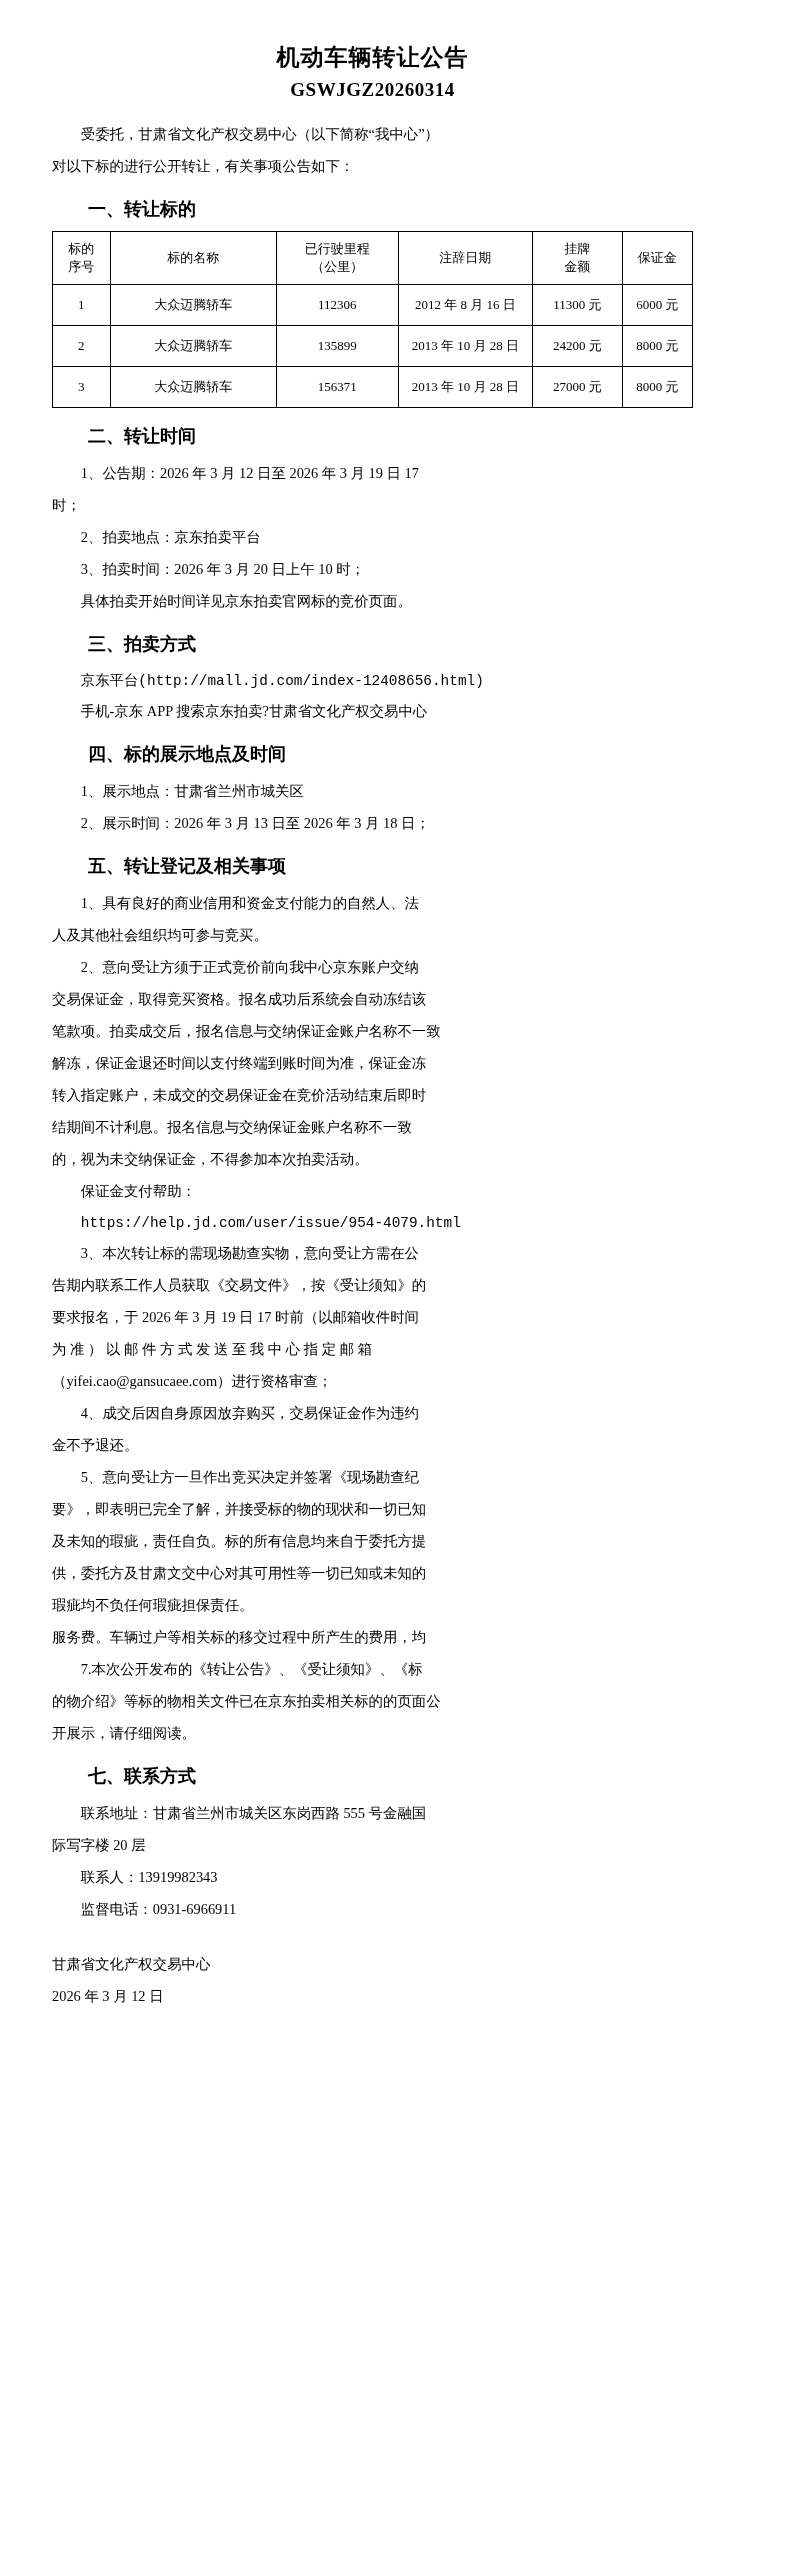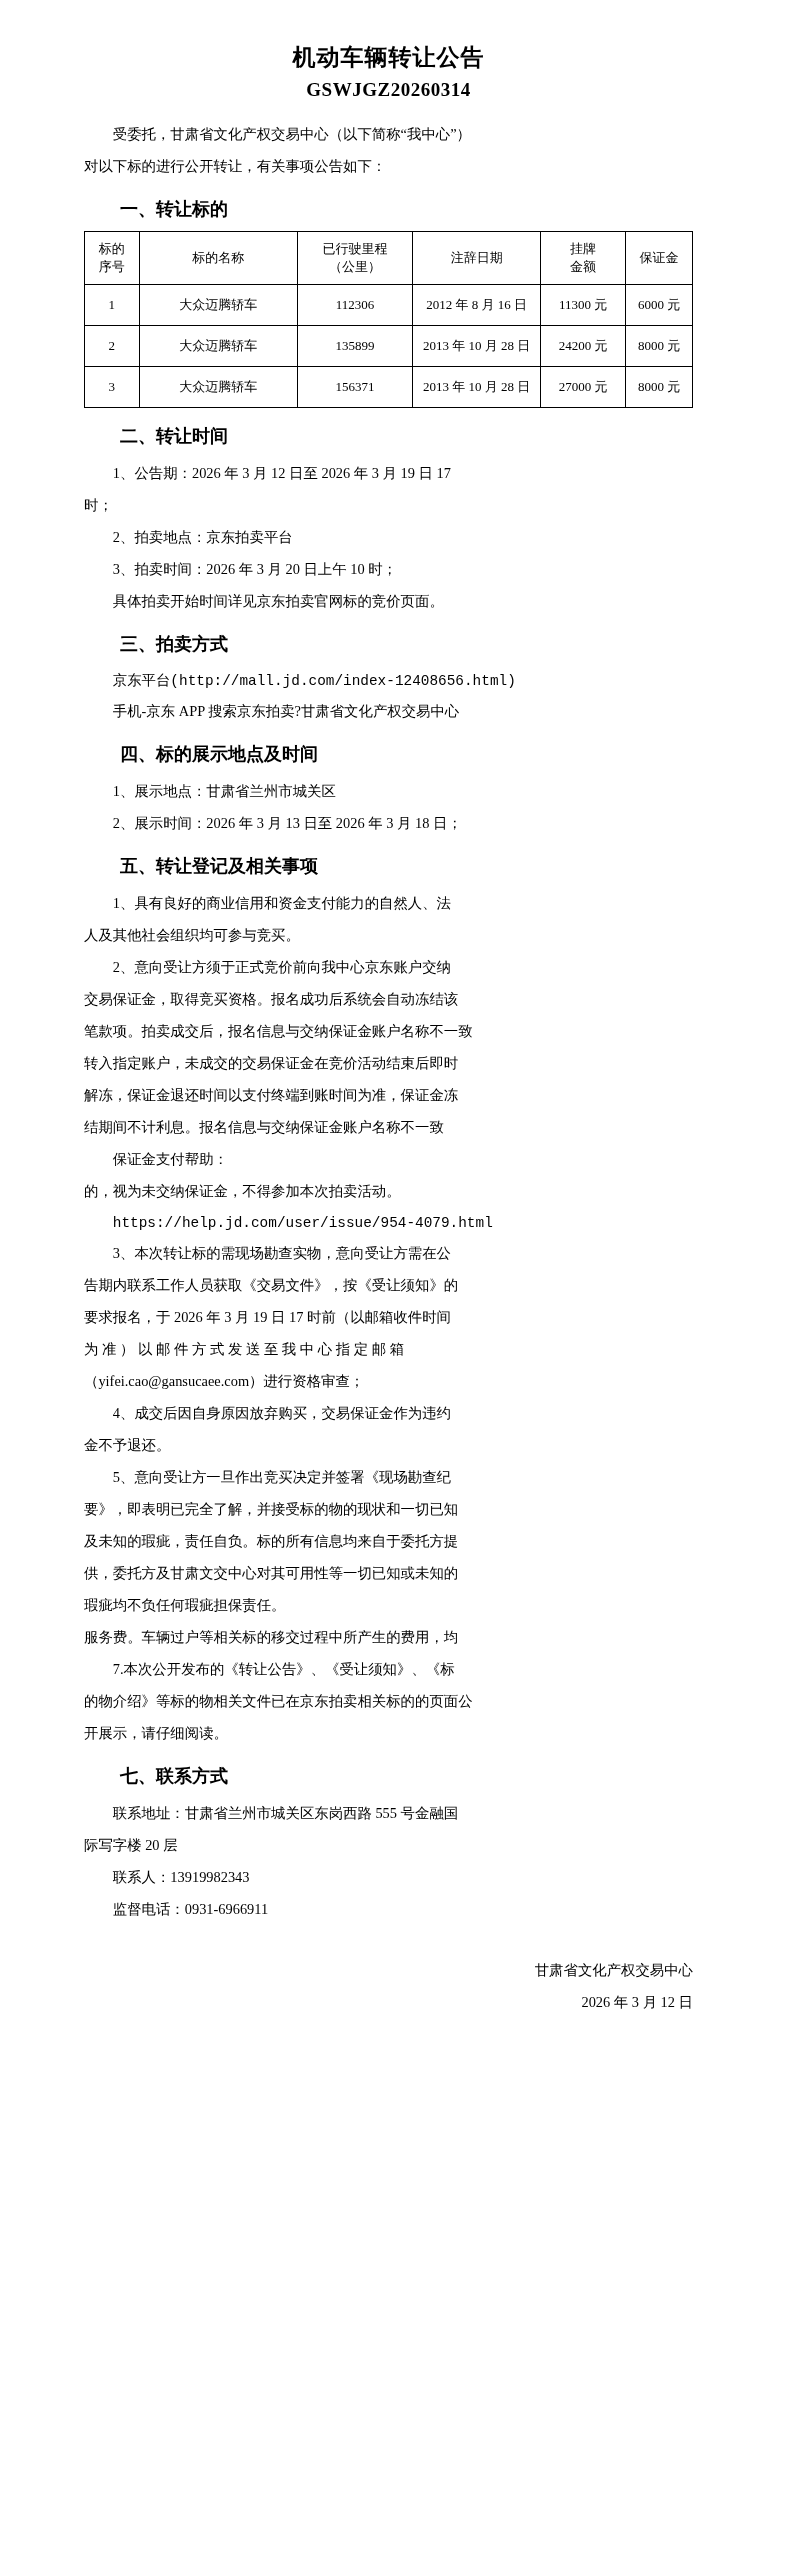--- a/index.html
+++ b/index.html
@@ -9,21 +9,21 @@
   }
   body {
     width: 789px;
     font-family: "Liberation Serif", "DejaVu Serif", serif;
     color: #000000;
   }
   .page {
     width: 789px;
     min-height: 2576px;
     box-sizing: border-box;
-    padding: 34px 96px 30px 84px;
+    padding: 34px 96px 30px 52px;
     background: #ffffff;
   }
   .doc-title {
     text-align: center;
     font-size: 23px;
     font-weight: bold;
     letter-spacing: 1px;
     margin: 8px 0 6px 0;
     font-family: "Liberation Serif", "DejaVu Serif", serif;
   }
@@ -82,22 +82,21 @@
     font-family: "Liberation Mono", "DejaVu Sans Mono", monospace;
     font-size: 13.4px;
   }
   .link-line {
     font-size: 14.4px;
     line-height: 30px;
     text-indent: 2em;
     margin: 0;
   }
   .footer {
-    margin-top: 30px;
-    text-align: right;
+    margin-top: 24px;
     font-size: 14.4px;
     line-height: 32px;
   }
   .tight { margin-bottom: 0; }
 </style>
 </head>
 <body>
 
 <div class="page">
 
@@ -172,26 +171,26 @@
   <p class="para tight">1、展示地点：甘肃省兰州市城关区</p>
   <p class="para tight">2、展示时间：2026 年 3 月 13 日至 2026 年 3 月 18 日；</p>
 
   <h2 class="section">五、转让登记及相关事项</h2>
   <p class="para">1、具有良好的商业信用和资金支付能力的自然人、法</p>
   <p class="para noindent">人及其他社会组织均可参与竞买。</p>
 
   <p class="para">2、意向受让方须于正式竞价前向我中心京东账户交纳</p>
   <p class="para noindent">交易保证金，取得竞买资格。报名成功后系统会自动冻结该</p>
   <p class="para noindent">笔款项。拍卖成交后，报名信息与交纳保证金账户名称不一致</p>
+  <p class="para noindent">解冻，保证金退还时间以支付终端到账时间为准，保证金冻</p>
   <p class="para noindent">转入指定账户，未成交的交易保证金在竞价活动结束后即时</p>
-  <p class="para noindent">解冻，保证金退还时间以支付终端到账时间为准，保证金冻</p>
   <p class="para noindent">结期间不计利息。报名信息与交纳保证金账户名称不一致</p>
+  <p class="para noindent">的，视为未交纳保证金，不得参加本次拍卖活动。</p>
+
   <p class="para">保证金支付帮助：</p>
-
-  <p class="para noindent">的，视为未交纳保证金，不得参加本次拍卖活动。</p>
   <p class="link-line mono">https://help.jd.com/user/issue/954-4079.html</p>
 
   <p class="para">3、本次转让标的需现场勘查实物，意向受让方需在公</p>
   <p class="para noindent">告期内联系工作人员获取《交易文件》，按《受让须知》的</p>
   <p class="para noindent">要求报名，于 2026 年 3 月 19 日 17 时前（以邮箱收件时间</p>
   <p class="para noindent">为 准 ） 以 邮 件 方 式 发 送 至 我 中 心 指 定 邮 箱</p>
   <p class="para noindent">（yifei.cao@gansucaee.com）进行资格审查；</p>
 
   <p class="para">4、成交后因自身原因放弃购买，交易保证金作为违约</p>
   <p class="para noindent">金不予退还。</p>

